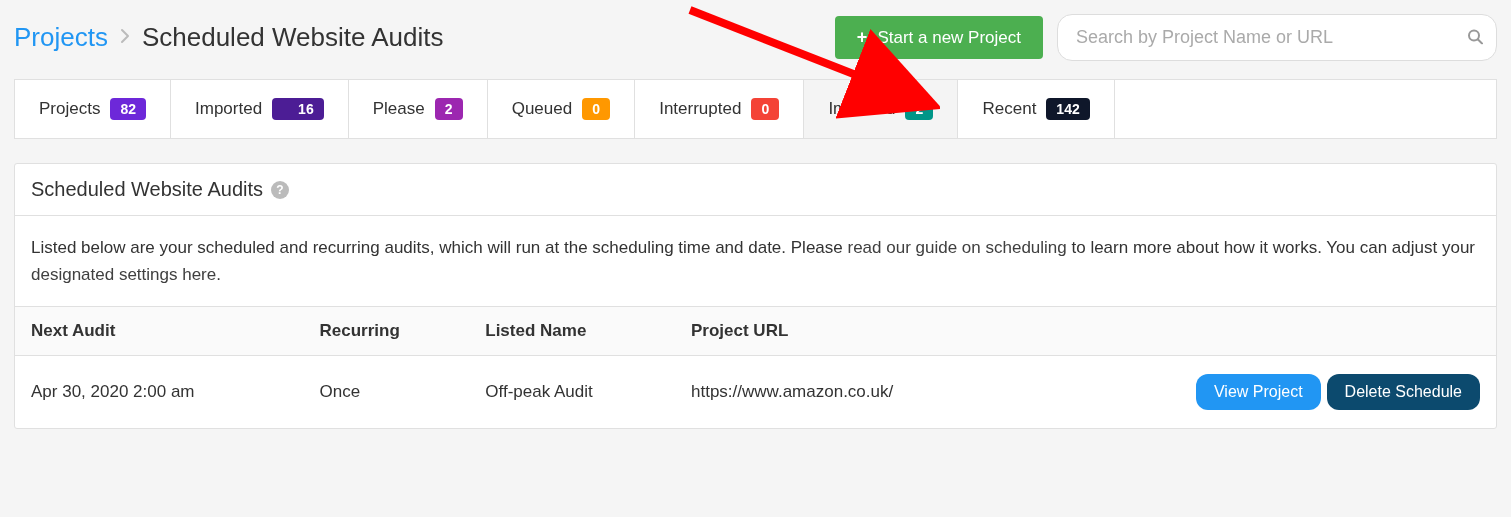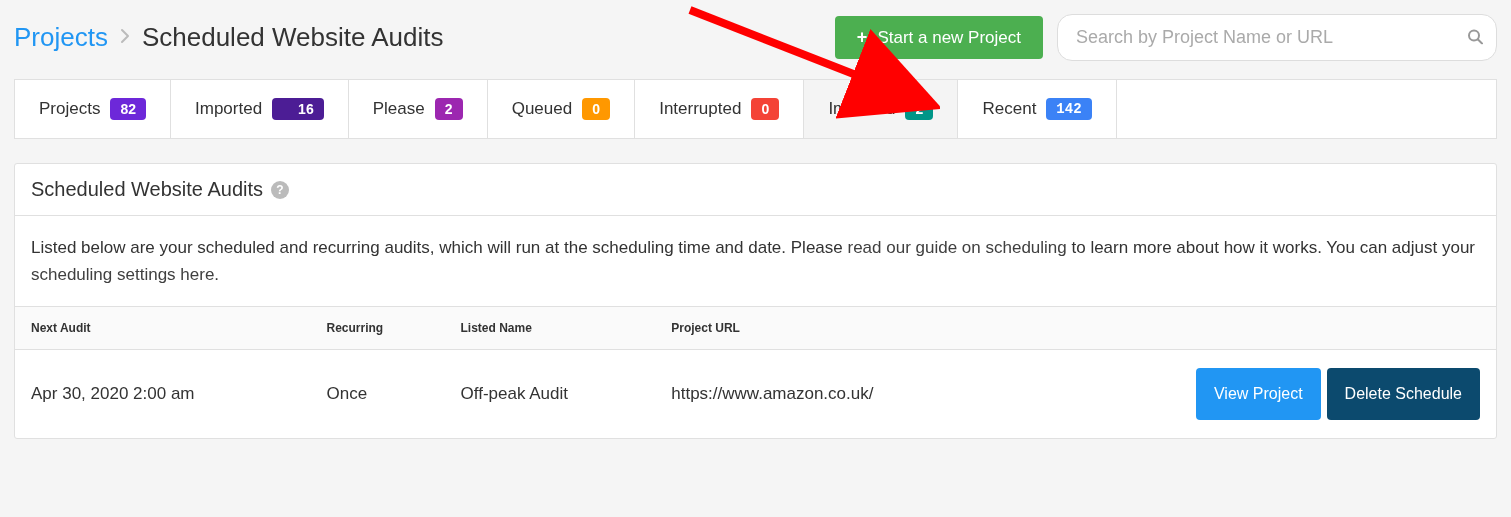--- a/index.html
+++ b/index.html
@@ -104,21 +104,21 @@
       font-size: 14px;
       font-weight: 600;
       text-align: center;
     }
     .b-green { background: #6d28d9; }
     .b-blue  { background: #4c1d95; padding-left: 26px; }
     .b-purple{ background: #9C27B0; }
     .b-orange{ background: #FF9800; }
     .b-red   { background: #F44336; }
     .b-teal  { background: #009688; }
-    .b-lime  { background: #3b82f6; font-family: Liberation Mono, monospace; }
+    .b-lime  { background: #0f172a; }
     .panel {
       margin: 24px 14px 0 14px;
       background: #fff;
       border: 1px solid #e0e0e0;
       border-radius: 3px;
     }
     .panel-title {
       padding: 14px 16px;
       font-size: 20px;
       color: #333;
@@ -147,42 +147,42 @@
       border-bottom: 1px solid #e0e0e0;
     }
     .panel-desc a { color: #404040; text-decoration: none; }
     table {
       width: 100%;
       border-collapse: collapse;
     }
     thead th {
       text-align: left;
       padding: 14px 16px;
-      font-size: 12px;
+      font-size: 17px;
       font-weight: 700;
       background: #fafafa;
       border-bottom: 1px solid #e0e0e0;
     }
     tbody td {
       padding: 18px 16px;
       font-size: 17px;
       border-bottom: 1px solid #8b5cf6;
       vertical-align: middle;
     }
     tbody tr:last-child td { border-bottom: none; }
     .actions-cell {
       text-align: right;
       white-space: nowrap;
     }
     .btn {
       border: none;
       color: #fff;
-      padding: 17px 18px;
+      padding: 9px 18px;
       font-size: 16px;
-      border-radius: 4px;
+      border-radius: 12px;
       cursor: pointer;
       margin-left: 6px;
     }
     .btn-blue { background: #2196F3; }
     .btn-red  { background: #0c4a6e; }
     .arrow-overlay {
       position: absolute;
       left: 680px;
       top: 0px;
       pointer-events: none;
@@ -250,21 +250,21 @@
       </div>
       <div class="tab filler"></div>
     </div>
 
   <div class="panel">
     <div class="panel-title">
       <span>Scheduled Website Audits</span>
       <span class="help-icon">?</span>
     </div>
     <div class="panel-desc">
-      <span>Listed below are your scheduled and recurring audits, which will run at the scheduling time and date. Please </span><a href="#">read our guide on scheduling</a><span> to learn more about how it works. You can adjust your </span><a href="#">scheduling settings here</a><span>.</span>
+      <span>Listed below are your scheduled and recurring audits, which will run at the scheduling time and date. Please </span><a href="#">read our guide on scheduling</a><span> to learn more about how it works. You can adjust your </span><a href="#">designated settings here</a><span>.</span>
     </div>
     <table>
       <thead>
         <tr>
           <th>Next Audit</th>
           <th>Recurring</th>
           <th>Listed Name</th>
           <th>Project URL</th>
           <th></th>
         </tr>

